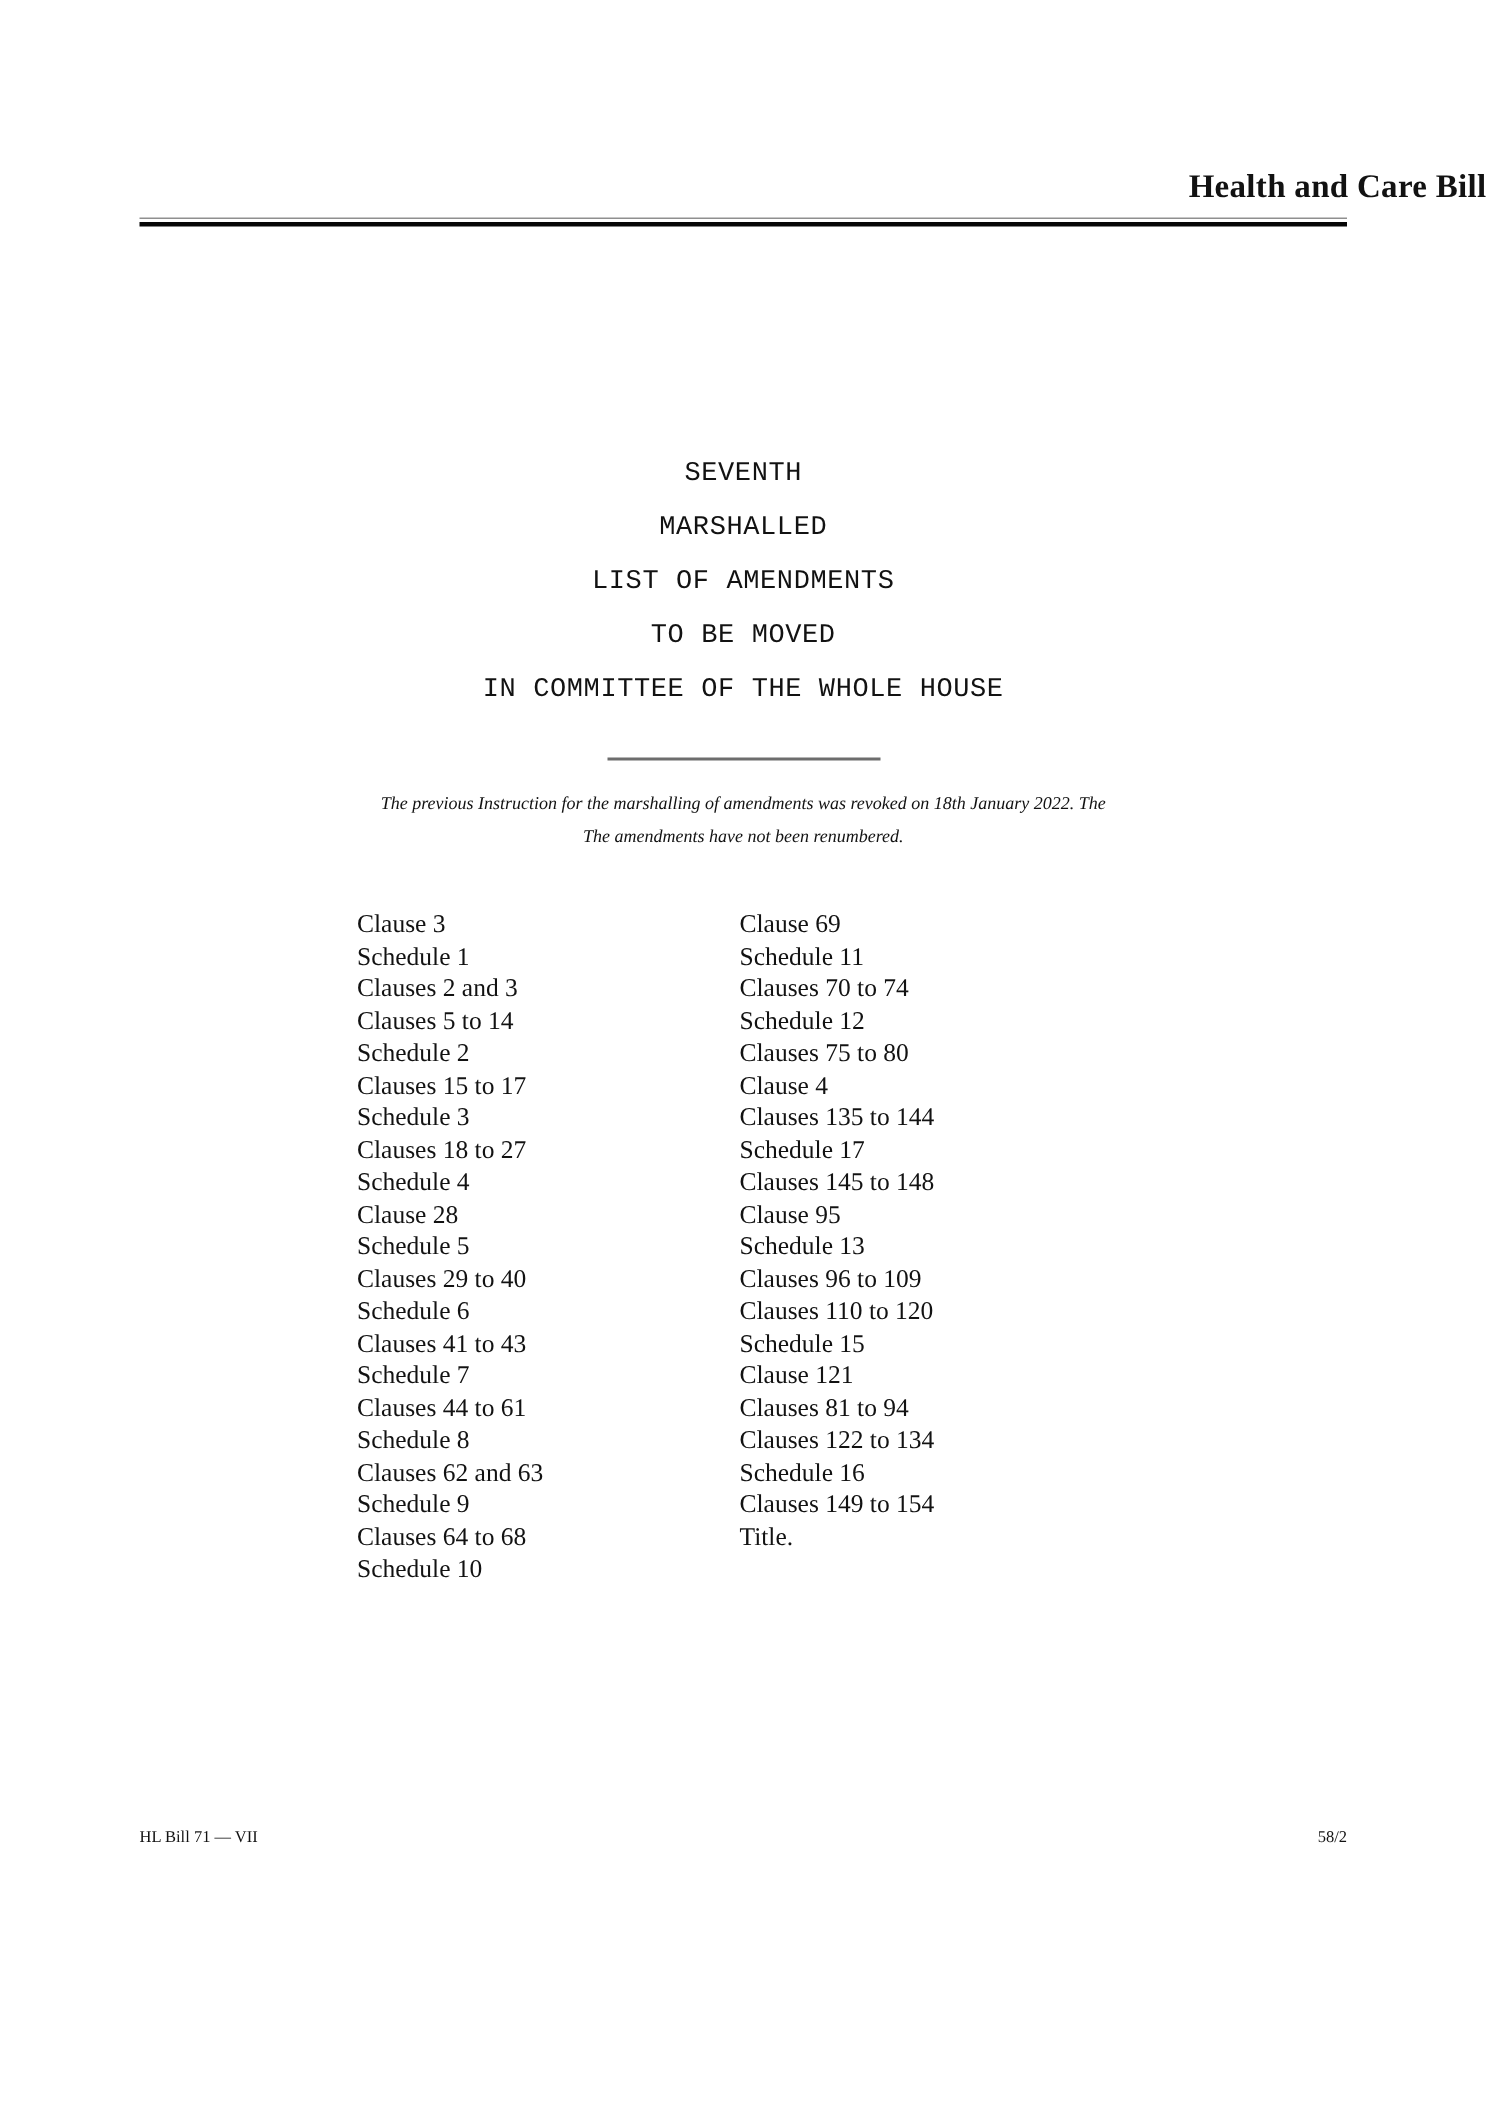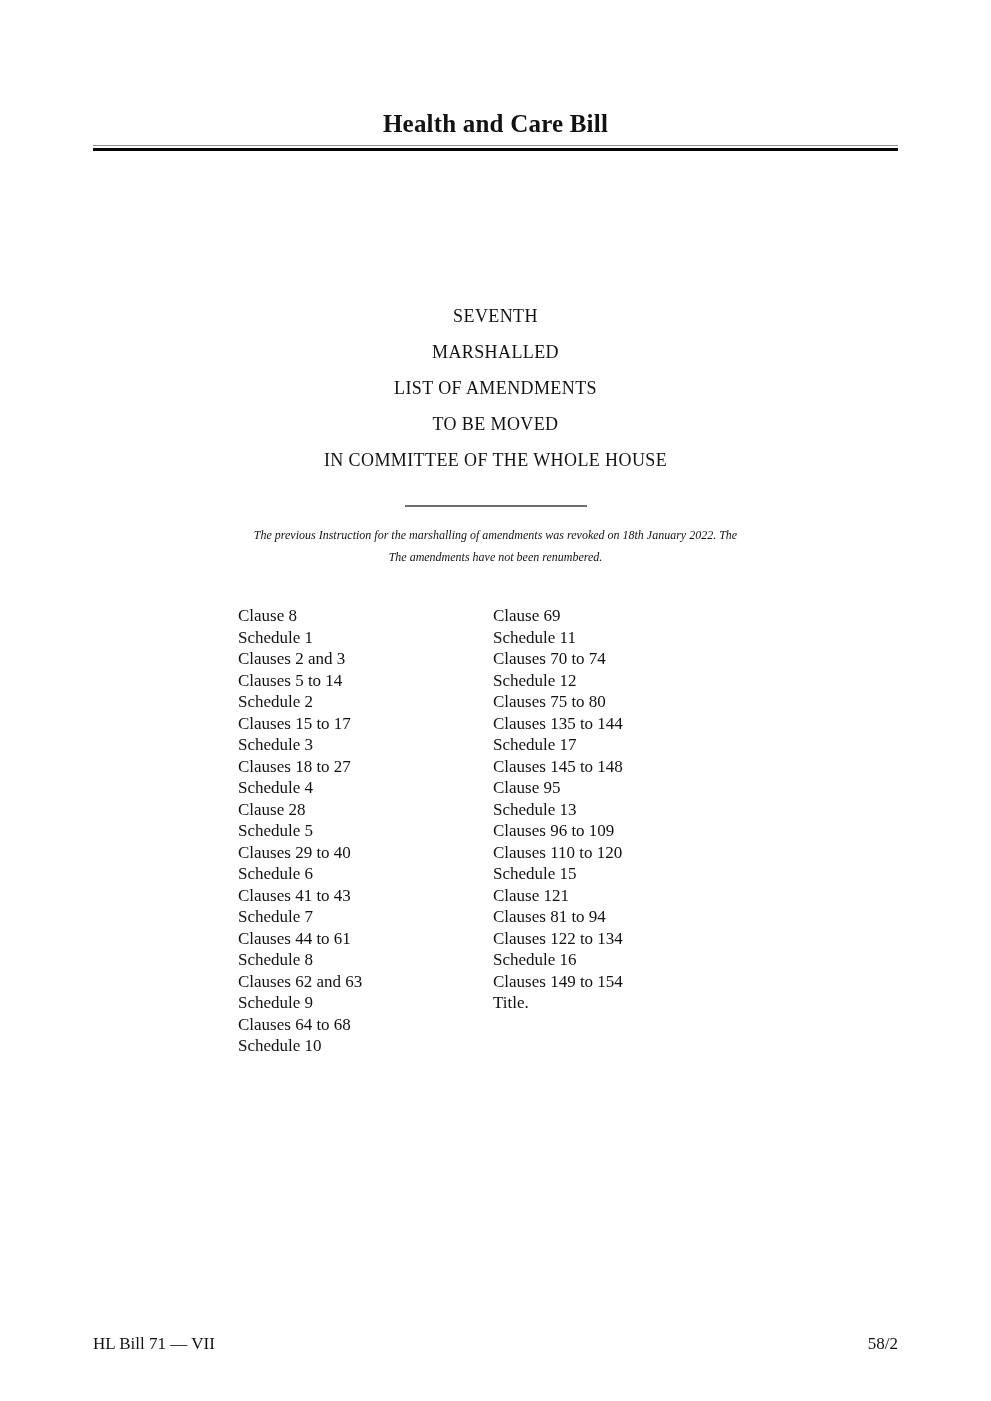--- a/index.html
+++ b/index.html
@@ -11,22 +11,22 @@
     background: #ffffff;
     font-family: "Liberation Serif", "DejaVu Serif", serif;
     color: #121212;
     overflow: hidden;
   }
   .doc-title {
     position: absolute;
     top: 107px;
     left: 0;
     right: 0;
-    text-align: center;
-    font-size: 25px;
+    text-align: right;
+    font-size: 22px;
     font-weight: bold;
     letter-spacing: 0.2px;
     line-height: 34px;
   }
   .double-rule {
     position: absolute;
     top: 145px;
     left: 93px;
     right: 93px;
     height: 2px;
@@ -38,20 +38,21 @@
     top: 306px;
     left: 0;
     right: 0;
     text-align: center;
   }
   .heading-line {
     font-size: 18px;
     line-height: 20px;
     letter-spacing: 0.4px;
     margin-bottom: 16px;
+    font-family: Liberation Mono, monospace;
   }
   .section-separator {
     position: absolute;
     top: 505px;
     left: 50%;
     margin-left: -91px;
     width: 182px;
     height: 0;
     border-top: 2px solid #6d6d6d;
   }
@@ -85,26 +86,26 @@
     top: 1087px;
     left: 0;
     right: 0;
     text-align: center;
     font-style: italic;
     font-size: 16.5px;
     line-height: 23px;
   }
   .footer {
     position: absolute;
-    top: 1334px;
+    top: 1215px;
     left: 93px;
     right: 93px;
     display: flex;
     justify-content: space-between;
-    font-size: 17px;
+    font-size: 11px;
     line-height: 20px;
     text-align: right;
   }
 </style>
 </head>
 <body>
 
 <div class="page">
 
   <div class="doc-title">Health and Care Bill</div>
@@ -121,21 +122,21 @@
 
   <div class="section-separator"></div>
 
   <div class="intro-block">
       <div class="intro-line">The previous Instruction for the marshalling of amendments was revoked on 18th January 2022. The</div>
       <div class="intro-line">The amendments have not been renumbered.</div>
     </div>
 
   <div class="marshalling-list">
     <div class="list-col-left">
-        <div class="list-item">Clause 8</div>
+        <div class="list-item">Clause 3</div>
         <div class="list-item">Schedule 1</div>
         <div class="list-item">Clauses 2 and 3</div>
         <div class="list-item">Clauses 5 to 14</div>
         <div class="list-item">Schedule 2</div>
         <div class="list-item">Clauses 15 to 17</div>
         <div class="list-item">Schedule 3</div>
         <div class="list-item">Clauses 18 to 27</div>
         <div class="list-item">Schedule 4</div>
         <div class="list-item">Clause 28</div>
         <div class="list-item">Schedule 5</div>
@@ -149,20 +150,21 @@
         <div class="list-item">Schedule 9</div>
         <div class="list-item">Clauses 64 to 68</div>
         <div class="list-item">Schedule 10</div>
       </div>
     <div class="list-col-right">
         <div class="list-item">Clause 69</div>
         <div class="list-item">Schedule 11</div>
         <div class="list-item">Clauses 70 to 74</div>
         <div class="list-item">Schedule 12</div>
         <div class="list-item">Clauses 75 to 80</div>
+        <div class="list-item">Clause 4</div>
         <div class="list-item">Clauses 135 to 144</div>
         <div class="list-item">Schedule 17</div>
         <div class="list-item">Clauses 145 to 148</div>
         <div class="list-item">Clause 95</div>
         <div class="list-item">Schedule 13</div>
         <div class="list-item">Clauses 96 to 109</div>
         <div class="list-item">Clauses 110 to 120</div>
         <div class="list-item">Schedule 15</div>
         <div class="list-item">Clause 121</div>
         <div class="list-item">Clauses 81 to 94</div>

